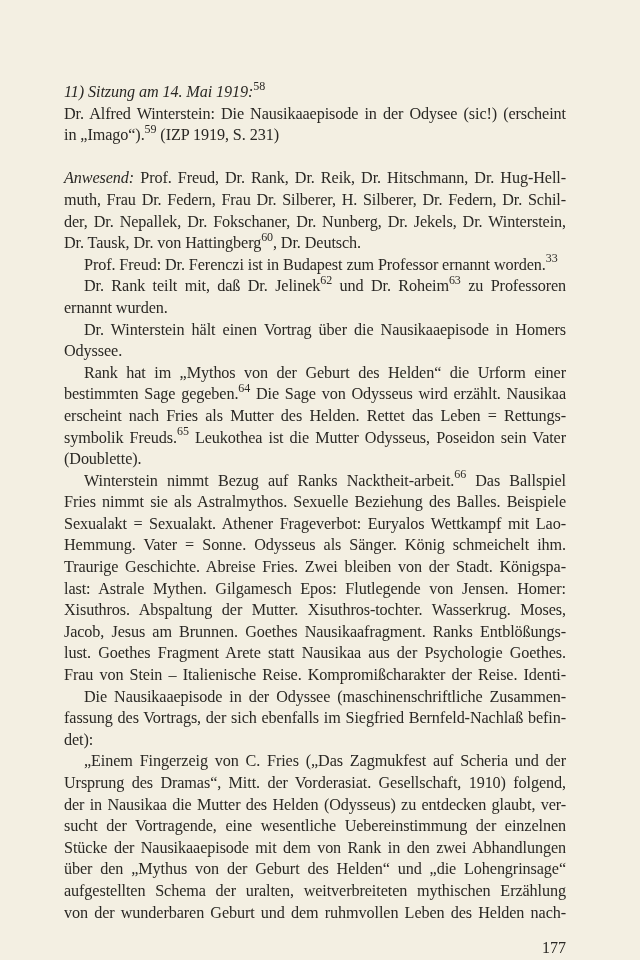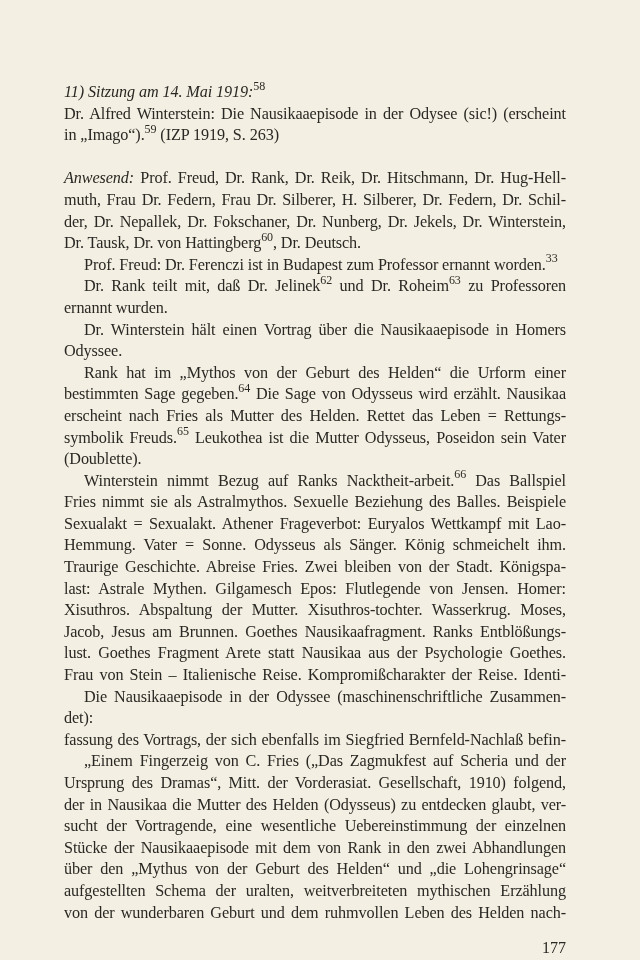--- a/index.html
+++ b/index.html
@@ -62,21 +62,21 @@
 <body>
 
 <div class="page">
 
   <div class="p">
     <span class="line last">
       <span class="it">11) Sitzung am 14. Mai 1919:</span><sup>58</sup>
     </span>
     <span class="line">Dr. Alfred Winterstein: Die Nausikaaepisode in der Odysee (sic!) (erscheint</span>
     <span class="line last">
-      <span>in „Imago“).</span><sup>59</sup><span> (IZP 1919, S. 263)</span>
+      <span>in „Imago“).</span><sup>59</sup><span> (IZP 1919, S. 231)</span>
     </span>
   </div>
 
   <div class="gap"></div>
 
   <div class="p">
     <span class="line">
       <span class="it">Anwesend:</span><span> Prof. Freud, Dr. Rank, Dr. Reik, Dr. Hitschmann, Dr. Hug-Hell-</span>
     </span>
     <span class="line">muth, Frau Dr. Federn, Frau Dr. Silberer, H. Silberer, Dr. Federn, Dr. Schil-</span>
@@ -125,22 +125,22 @@
     <span class="line" style="text-indent:0">Traurige Geschichte. Abreise Fries. Zwei bleiben von der Stadt. Königspa-</span>
     <span class="line" style="text-indent:0">last: Astrale Mythen. Gilgamesch Epos: Flutlegende von Jensen. Homer:</span>
     <span class="line" style="text-indent:0">Xisuthros. Abspaltung der Mutter. Xisuthros-tochter. Wasserkrug. Moses,</span>
     <span class="line" style="text-indent:0">Jacob, Jesus am Brunnen. Goethes Nausikaafragment. Ranks Entblößungs-</span>
     <span class="line" style="text-indent:0">lust. Goethes Fragment Arete statt Nausikaa aus der Psychologie Goethes.</span>
     <span class="line" style="text-indent:0">Frau von Stein – Italienische Reise. Kompromißcharakter der Reise. Identi-</span>
   </div>
 
   <div class="p indent">
     <span class="line">Die Nausikaaepisode in der Odyssee (maschinenschriftliche Zusammen-</span>
+    <span class="line" style="text-indent:0">fassung des Vortrags, der sich ebenfalls im Siegfried Bernfeld-Nachlaß befin-</span>
     <span class="line last" style="text-indent:0">det):</span>
-    <span class="line" style="text-indent:0">fassung des Vortrags, der sich ebenfalls im Siegfried Bernfeld-Nachlaß befin-</span>
   </div>
 
   <div class="p indent">
     <span class="line">„Einem Fingerzeig von C. Fries („Das Zagmukfest auf Scheria und der</span>
     <span class="line" style="text-indent:0">Ursprung des Dramas“, Mitt. der Vorderasiat. Gesellschaft, 1910) folgend,</span>
     <span class="line" style="text-indent:0">der in Nausikaa die Mutter des Helden (Odysseus) zu entdecken glaubt, ver-</span>
     <span class="line" style="text-indent:0">sucht der Vortragende, eine wesentliche Uebereinstimmung der einzelnen</span>
     <span class="line" style="text-indent:0">Stücke der Nausikaaepisode mit dem von Rank in den zwei Abhandlungen</span>
     <span class="line" style="text-indent:0">über den „Mythus von der Geburt des Helden“ und „die Lohengrinsage“</span>
     <span class="line" style="text-indent:0">aufgestellten Schema der uralten, weitverbreiteten mythischen Erzählung</span>

